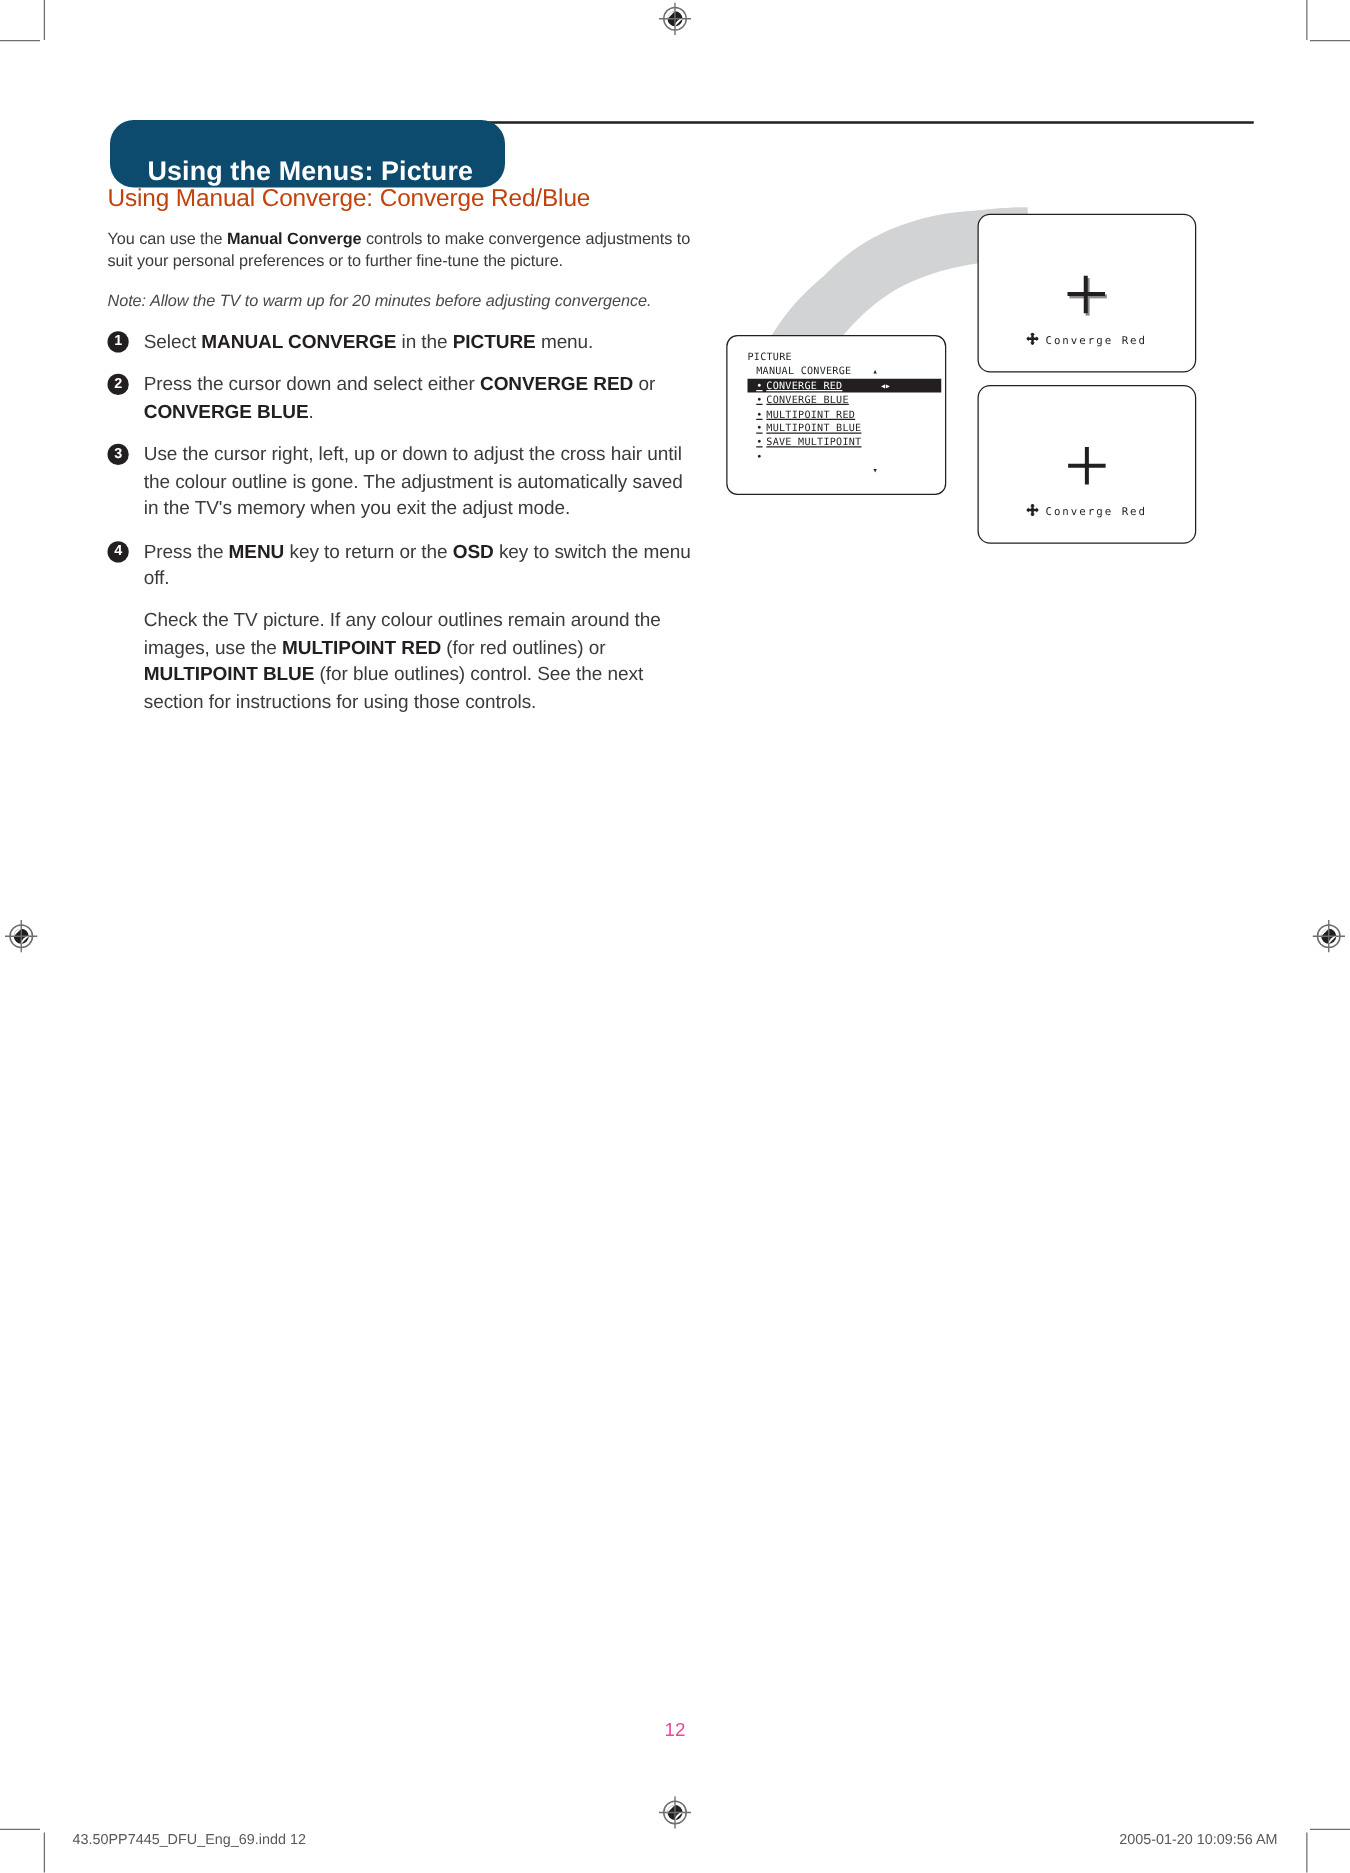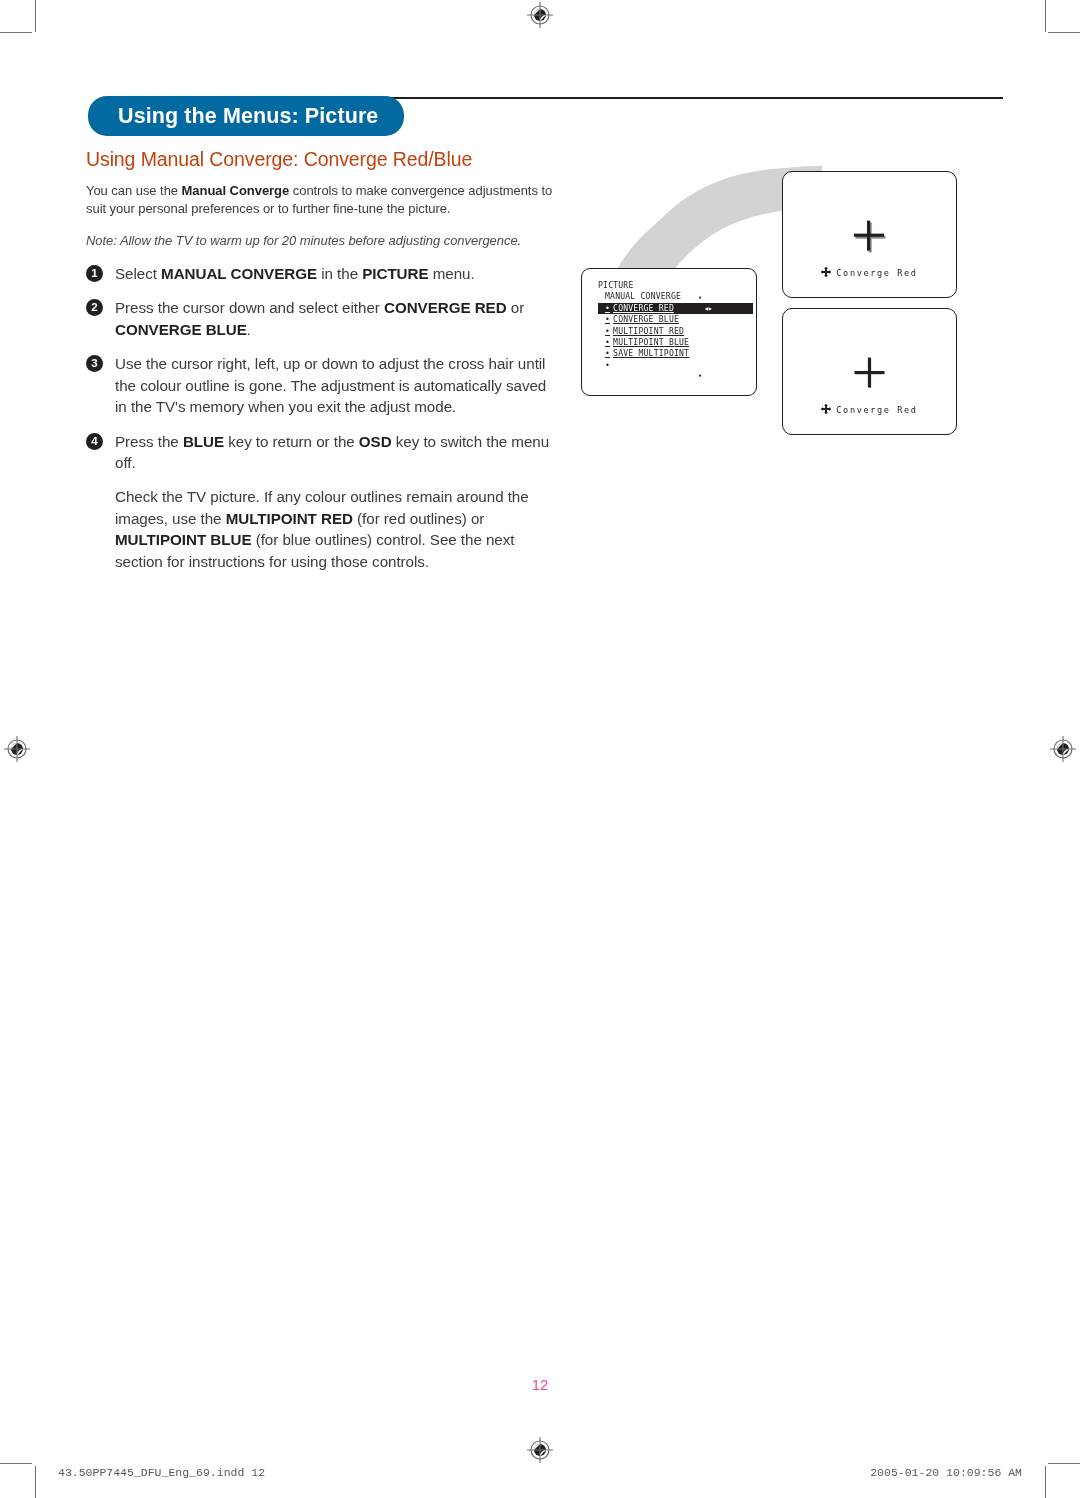--- a/index.html
+++ b/index.html
@@ -45,26 +45,26 @@
     left: 118px;
     top: 97px;
     width: 885px;
     height: 2px;
     background: #231f20;
   }
   .header-pill {
     position: absolute;
     left: 88px;
     top: 96px;
-    height: 40px;
+    height: 54px;
     padding: 0 26px 0 30px;
-    background: #0369a1;
+    background: #0c4a6e;
     border-radius: 19px;
     display: flex;
-    align-items: center;
+    align-items: flex-end;
     box-sizing: border-box;
   }
   .header-pill span {
     color: #ffffff;
     font-size: 21.5px;
     font-weight: bold;
     letter-spacing: 0.1px;
     white-space: nowrap;
   }
 
@@ -247,21 +247,20 @@
     color: #ec4899;
   }
   .footer {
     position: absolute;
     left: 0;
     top: 1466px;
     width: 1080px;
     height: 20px;
     font-size: 11.5px;
     color: #58595b;
-    font-family: Liberation Mono, monospace;
   }
   .footer .f-left {
     position: absolute;
     left: 58px;
     top: 0;
     white-space: nowrap;
   }
   .footer .f-right {
     position: absolute;
     right: 58px;
@@ -340,21 +339,21 @@
     <div class="step">
       <span class="bullet">2</span><span>Press the cursor down and select either </span><b class="b">CONVERGE RED</b><span> or </span><b class="b">CONVERGE BLUE</b><span>.</span>
     </div>
 
 
     <div class="step">
       <span class="bullet">3</span><span>Use the cursor right, left, up or down to adjust the cross hair until the colour outline is gone. The adjustment is automatically saved in the TV's memory when you exit the adjust mode.</span>
     </div>
 
     <div class="step">
-      <span class="bullet">4</span><span>Press the </span><b class="b">BLUE</b><span> key to return or the </span><b class="b">OSD</b><span> key to switch the menu off.</span>
+      <span class="bullet">4</span><span>Press the </span><b class="b">MENU</b><span> key to return or the </span><b class="b">OSD</b><span> key to switch the menu off.</span>
     </div>
 
     <div class="sub-para"><span>Check the TV picture. If any colour outlines remain around the images, use the </span><b class="b">MULTIPOINT RED</b><span> (for red outlines) or </span><b class="b">MULTIPOINT BLUE</b><span> (for blue outlines) control. See the next section for instructions for using those controls.</span></div>
 
   </div>
 
   <div class="graphic">
 
     <svg class="swoosh" viewBox="0 0 430 300">
       <path d="M 230 8 C 150 10 95 45 62 118 C 70 118 78 119 84 121

